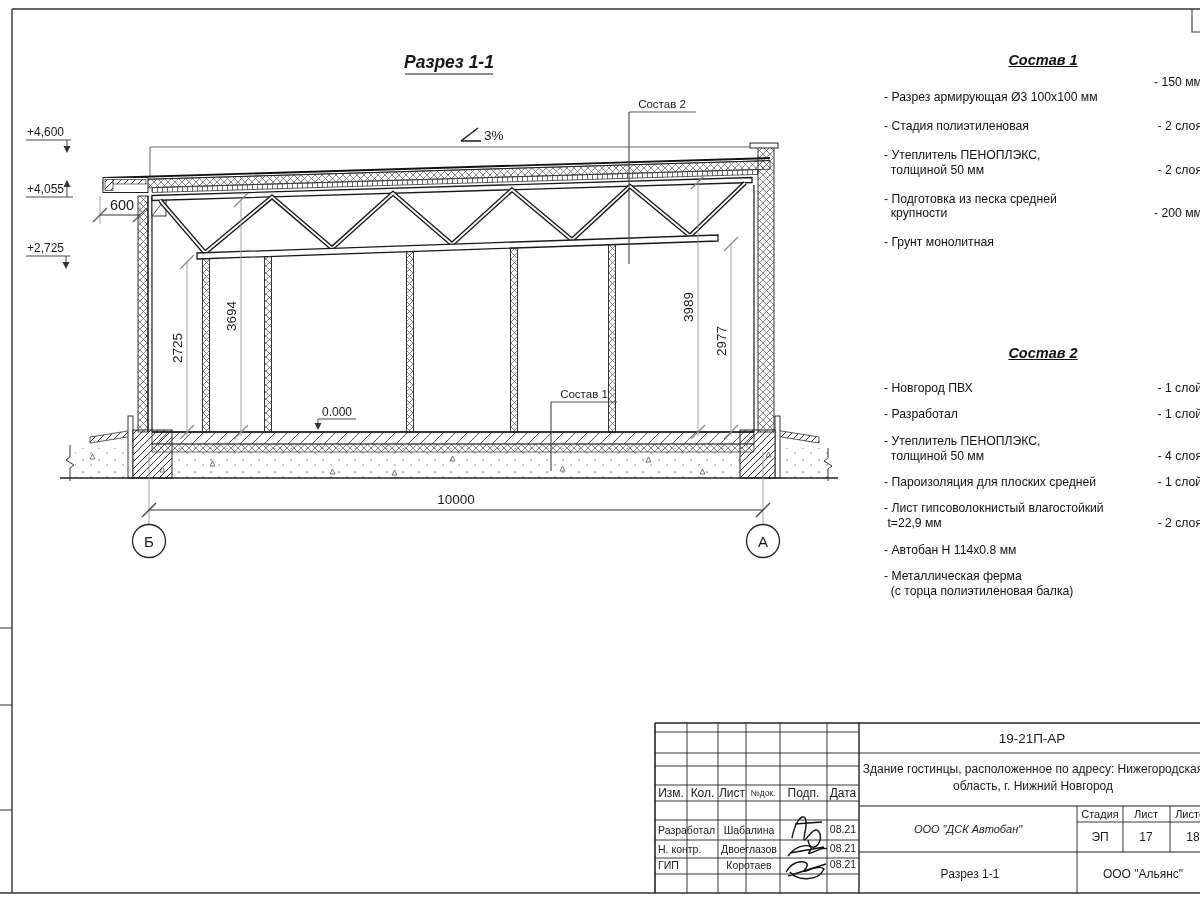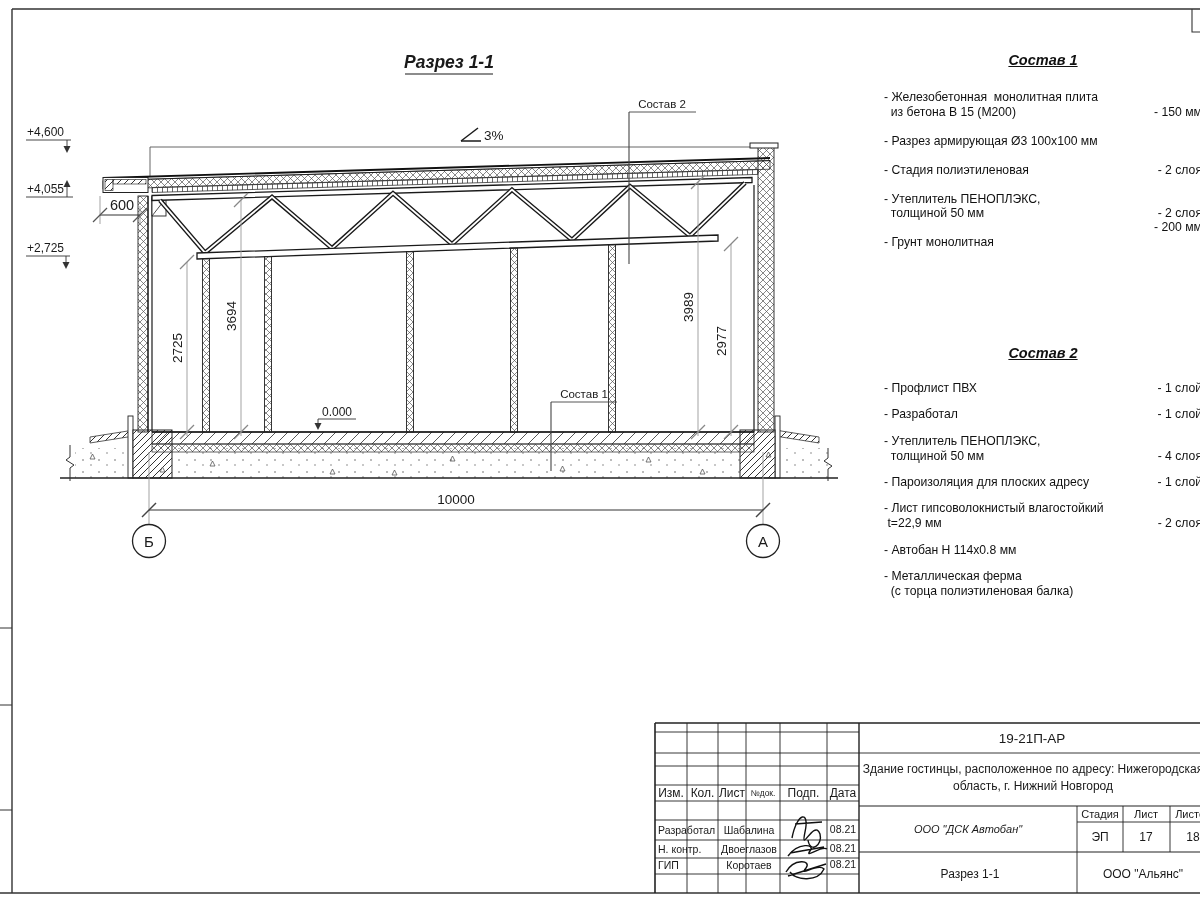--- a/index.html
+++ b/index.html
@@ -273,63 +273,63 @@
     <text class="tb12" x="1146" y="841" text-anchor="middle">17</text>
     <text class="tb12" x="1193" y="841" text-anchor="middle">18</text>
     <text class="tb12" x="970" y="878" text-anchor="middle">Разрез 1-1</text>
     <text class="tb12" x="1143" y="878" text-anchor="middle">ООО "Альянс"</text>
   </g>
 </svg>
 
   <div class="spec sp1" style="left:884px;top:52px;">
     <div class="spec-title">Состав 1</div>
     <div class="spec-item" style="margin-top:22px;">
-      <div class="spec-text">- Железобетонная  монолитная плита
-  из бетона В 15 (М200)</div>
       <div class="spec-val">- 150 мм</div>
     </div>
     <div class="spec-item">
       <div class="spec-text">- Разрез армирующая Ø3 100х100 мм</div>
       <div class="spec-val"></div>
     </div>
     <div class="spec-item">
       <div class="spec-text">- Стадия полиэтиленовая</div>
       <div class="spec-val">-  2 слоя</div>
     </div>
     <div class="spec-item">
       <div class="spec-text">- Утеплитель ПЕНОПЛЭКС,
   толщиной 50 мм</div>
       <div class="spec-val">- 2 слоя</div>
     </div>
     <div class="spec-item">
+      <div class="spec-text">- Подготовка из песка средней
+  крупности</div>
       <div class="spec-val">- 200 мм</div>
     </div>
     <div class="spec-item">
       <div class="spec-text">- Грунт монолитная</div>
       <div class="spec-val"></div>
     </div>
   </div>
 
   <div class="spec sp2" style="left:884px;top:345px;">
     <div class="spec-title">Состав 2</div>
     <div class="spec-item" style="margin-top:20px;">
-      <div class="spec-text">- Профлист ПВХ</div>
+      <div class="spec-text">- Новгород ПВХ</div>
       <div class="spec-val">- 1 слой</div>
     </div>
     <div class="spec-item">
       <div class="spec-text">- Разработал</div>
       <div class="spec-val">- 1 слой</div>
     </div>
     <div class="spec-item">
       <div class="spec-text">- Утеплитель ПЕНОПЛЭКС,
   толщиной 50 мм</div>
       <div class="spec-val">- 4 слоя</div>
     </div>
     <div class="spec-item">
-      <div class="spec-text">- Пароизоляция для плоских адресу</div>
+      <div class="spec-text">- Пароизоляция для плоских средней</div>
       <div class="spec-val">- 1 слой</div>
     </div>
     <div class="spec-item">
       <div class="spec-text">- Лист гипсоволокнистый влагостойкий
  t=22,9 мм</div>
       <div class="spec-val">- 2 слоя</div>
     </div>
     <div class="spec-item">
       <div class="spec-text">- Автобан Н 114х0.8 мм</div>
       <div class="spec-val"></div>

